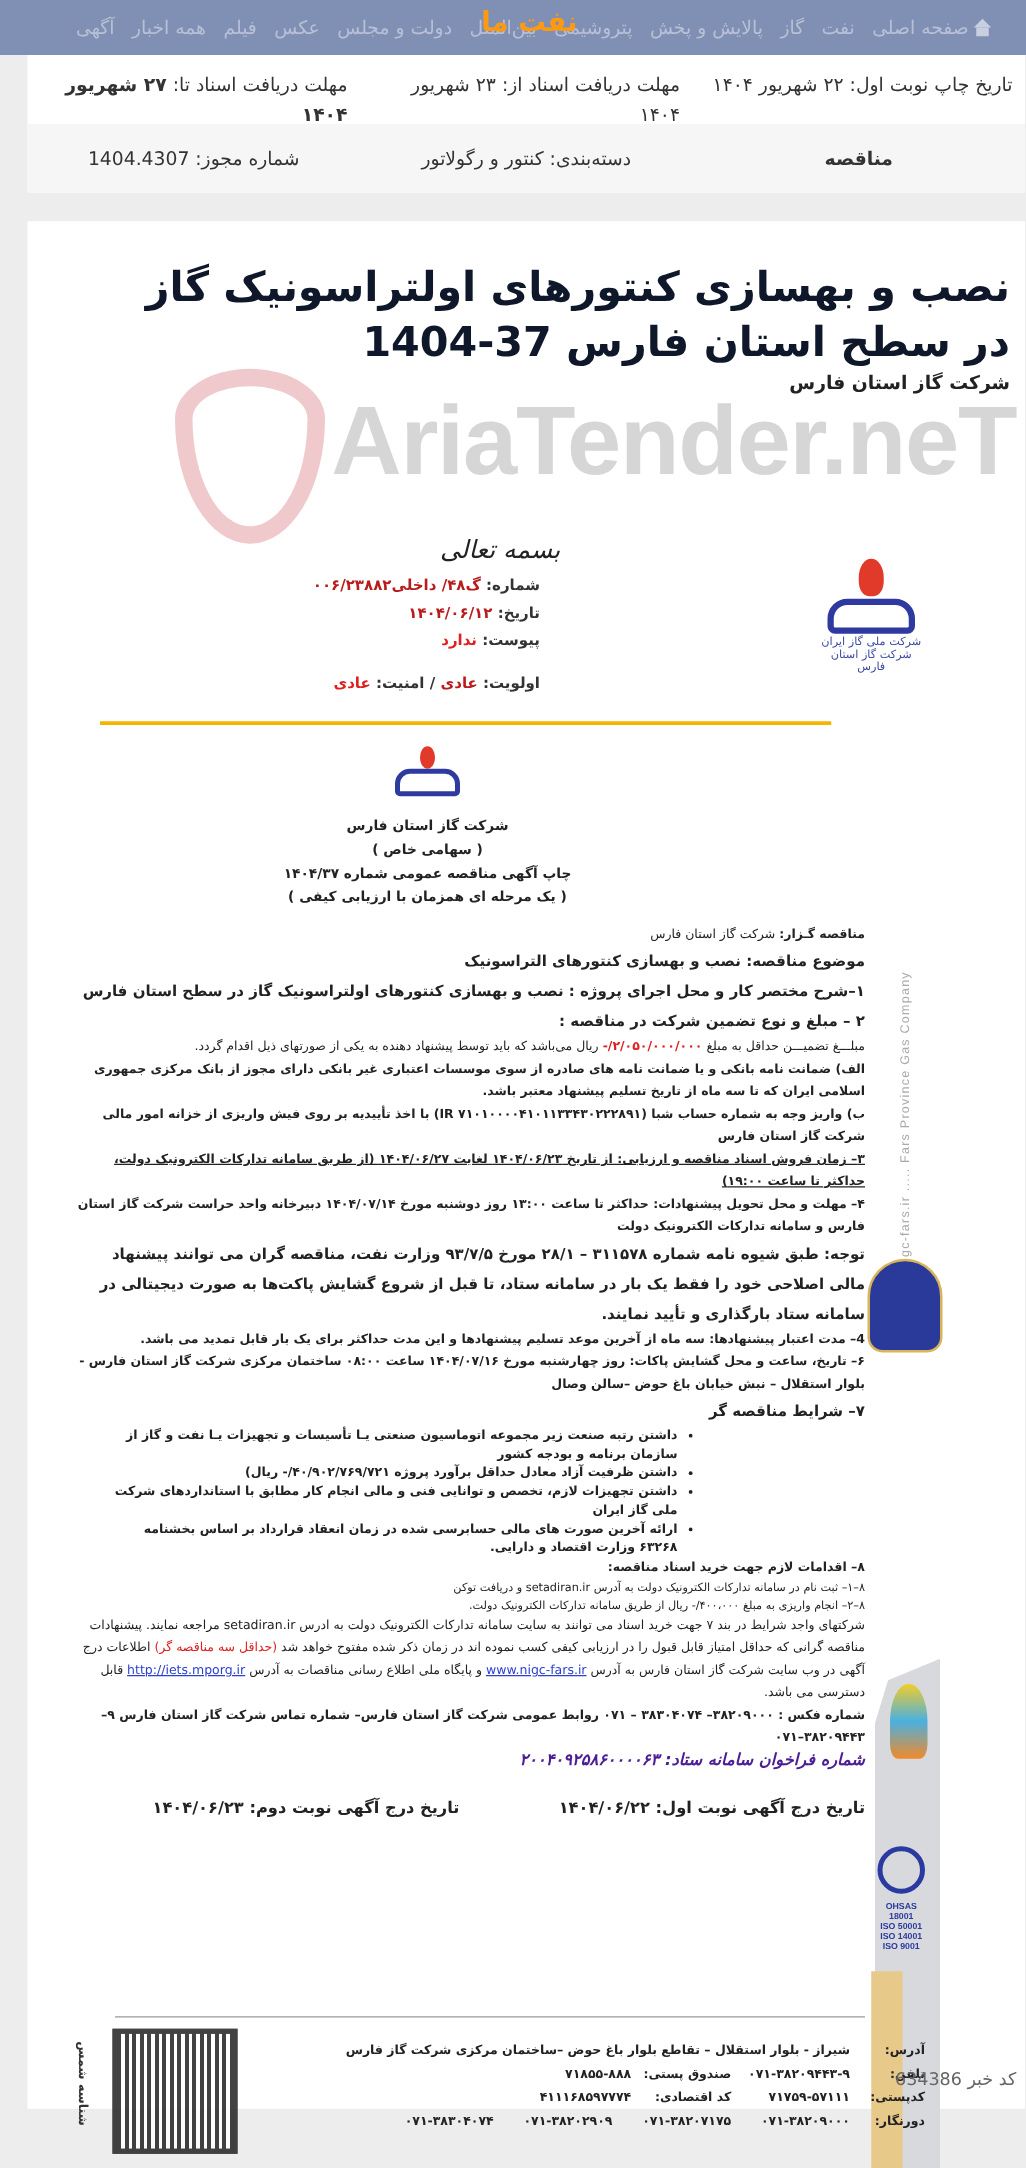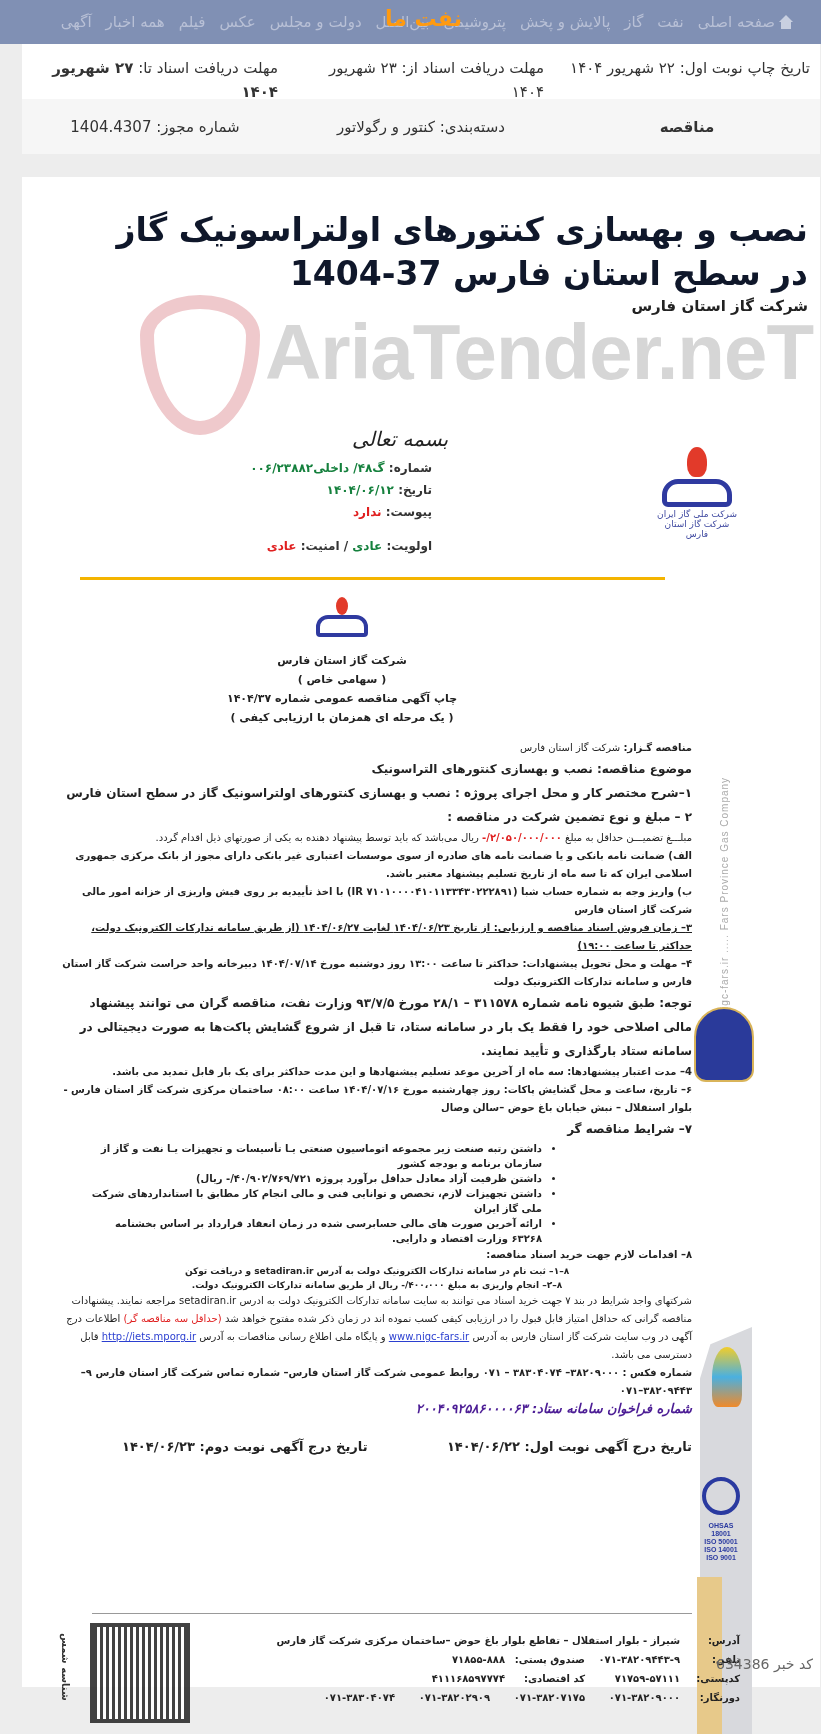--- a/index.html
+++ b/index.html
@@ -23,42 +23,42 @@
   .title { position: absolute; top: 20px; right: 12px; width: 720px; font-size: 33px; font-weight: bold; color: #0f172a; line-height: 44px; text-align: right; margin-top: 11px; }
   .company { position: absolute; top: 120px; right: 12px; font-size: 15px; font-weight: bold; color: #222; }
 
   .watermark { position: absolute; top: 118px; left: 118px; width: 640px; height: 140px; }
   .wm-shield { position: absolute; left: 0; top: 0; width: 120px; height: 140px; border: 14px solid #efc9cc; border-radius: 60px 60px 60px 60px / 40px 40px 100px 100px; }
   .wm-text { position: absolute; left: 125px; top: 12px; font-size: 78px; font-weight: bold; color: #d6d6d6; letter-spacing: -1px; font-family: "Liberation Sans", sans-serif; }
 
   .letter { position: absolute; top: 250px; left: 30px; width: 730px; height: 1120px; }
   .bismillah { position: absolute; top: 0; left: 300px; font-size: 20px; color: #222; font-style: italic; font-family: "DejaVu Serif", serif; }
   .ref { position: absolute; top: 30px; right: 350px; font-size: 12px; font-weight: bold; color: #333; line-height: 22px; }
-  .ref .blue { color: #15803d; }
+  .ref .blue { color: #b91c1c; }
   .ref .red { color: #e02020; }
   .ref .gap { height: 12px; }
   .nigc-logo { position: absolute; top: 20px; right: 40px; width: 90px; text-align: center; font-size: 9px; color: #3f49a0; }
   .flame { width: 20px; height: 30px; margin: 0 auto; background: #e23a2a; border-radius: 50% 50% 40% 40%; }
   .emblem { width: 70px; height: 28px; margin: 2px auto; border: 5px solid #2f3aa0; border-radius: 16px 16px 6px 6px; }
   .yellow-line { position: absolute; top: 150px; left: 28px; width: 585px; height: 3px; background: #f4b400; }
 
   .center-head { position: absolute; top: 170px; left: 150px; width: 280px; text-align: center; font-size: 11px; font-weight: bold; color: #222; line-height: 19px; }
   .center-head .mini-logo { width: 60px; height: 50px; margin: 0 auto 4px; position: relative; }
   .center-head .mini-logo .f { position: absolute; left: 24px; top: 0; width: 12px; height: 18px; background: #e23a2a; border-radius: 50%; }
   .center-head .mini-logo .e { position: absolute; left: 4px; top: 18px; width: 52px; height: 22px; border: 4px solid #2f3aa0; border-radius: 12px 12px 4px 4px; }
 
   .body-text { position: absolute; top: 312px; left: 10px; width: 630px; font-size: 10px; color: #222; line-height: 18px; text-align: right; }
   .body-text .b { font-weight: bold; }
   .body-text .big { font-size: 12px; font-weight: bold; line-height: 24px; }
   .body-text .red { color: #e02020; }
   .body-text .blue { color: #2b3fd0; text-decoration: underline; }
   .body-text .u { text-decoration: underline; }
   .body-text ul { list-style: disc; padding-right: 150px; margin-left: 20px; }
   .body-text li { font-weight: bold; font-size: 10px; line-height: 15px; }
-  .body-text .sub { font-size: 9px; font-weight: bold; padding-right: 0; line-height: 14px; text-align: center; }
+  .body-text .sub { font-size: 9px; font-weight: normal; padding-right: 0; line-height: 14px; }
   .setad-call { font-size: 13px; font-weight: bold; color: #4c1d95; font-style: italic; margin-top: 0; }
   .pub-dates { display: flex; justify-content: space-between; margin-top: 20px; font-size: 13px; font-weight: bold; padding: 0 0 0 60px; }
 
   .sidebar { position: absolute; top: 330px; right: 40px; width: 40px; height: 1000px; }
   .sidebar .vtext { position: absolute; top: 20px; right: 12px; writing-mode: vertical-rl; transform: rotate(180deg); font-size: 10px; color: #aaa; letter-spacing: 1px; height: 420px; white-space: nowrap; font-family: "Liberation Sans", sans-serif; }
   .badge-jahesh { position: absolute; top: 250px; right: -12px; width: 60px; height: 75px; background: #2a3a9a; border: 2px solid #d9b45a; border-radius: 30px 30px 12px 12px; }
   .banner { position: absolute; top: 570px; right: -10px; width: 52px; height: 430px; background: #d8d9dd; clip-path: polygon(20% 4%, 100% 0, 100% 100%, 0 100%, 0 12%); }
   .banner-gold { position: absolute; top: 820px; right: 20px; width: 25px; height: 180px; background: #e7c98a; }
   .flame-logo { position: absolute; top: 590px; right: 0; width: 30px; height: 60px; background: linear-gradient(#f2cd2a, #4ab0e0, #f08a2a); border-radius: 50% 50% 20% 20%; }
   .iqnet { position: absolute; top: 720px; right: 2px; width: 38px; height: 38px; border: 4px solid #2a3aa0; border-radius: 50%; }

